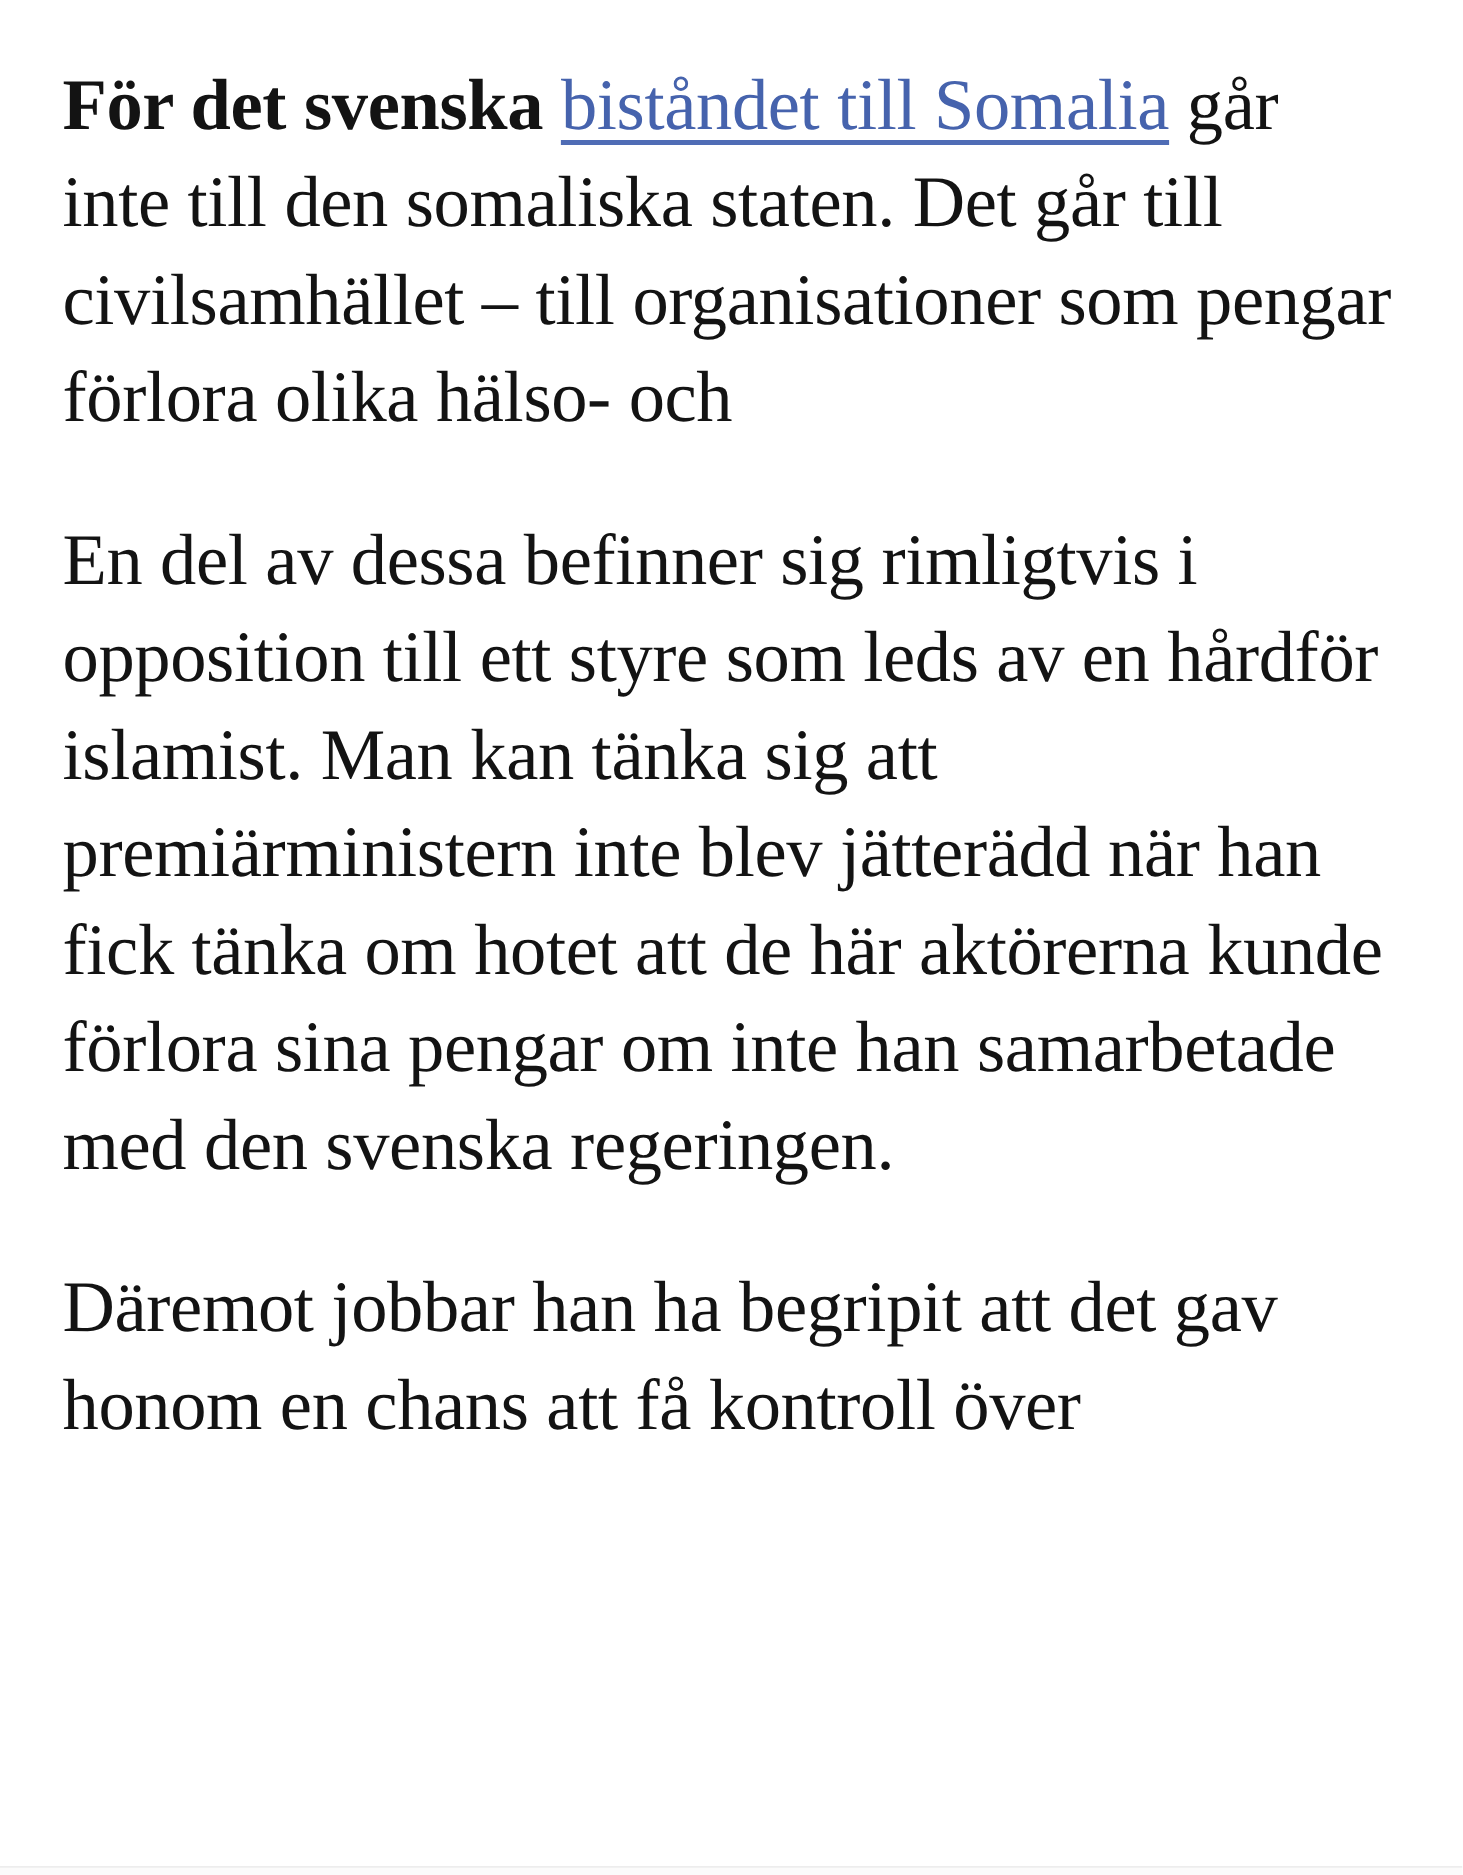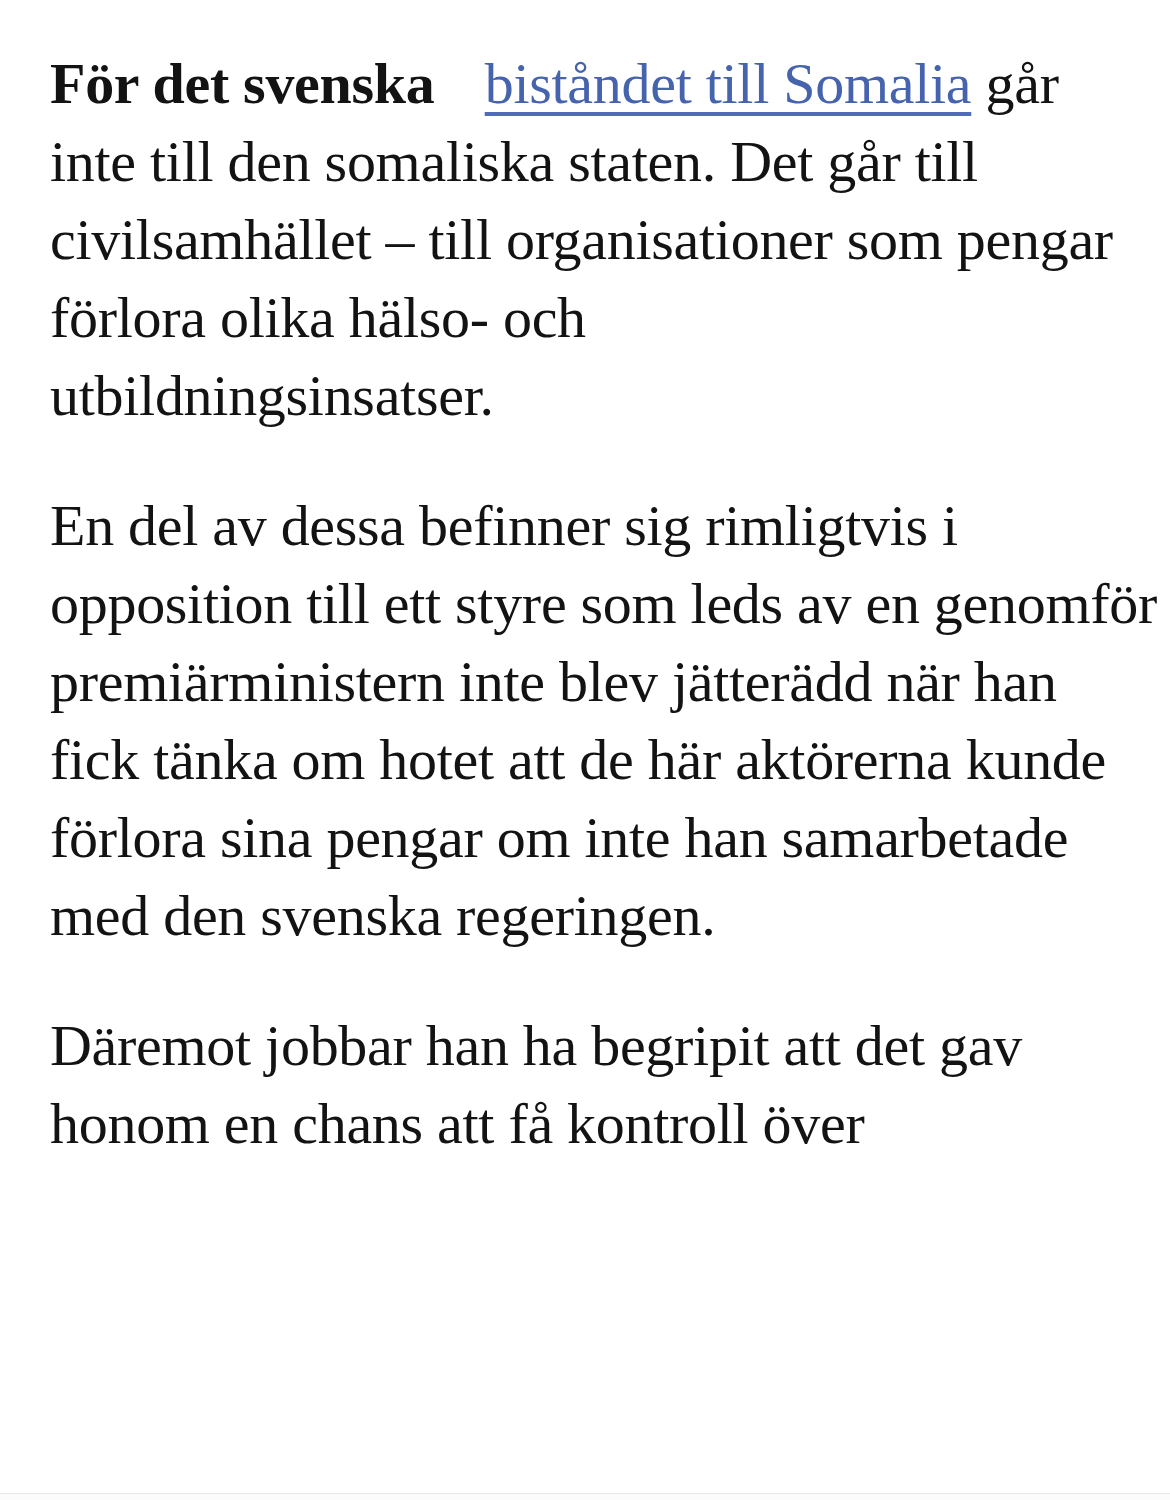--- a/index.html
+++ b/index.html
@@ -34,21 +34,20 @@
   .run-bold {
     font-weight: 700;
   }
   a.run-link {
     color: #4663ad;
     text-decoration: underline;
     text-decoration-color: #4f6cb5;
     text-decoration-thickness: 4px;
     text-underline-offset: 9px;
     cursor: pointer;
-    margin-left: 36px;
   }
   .bottom-bar {
     position: absolute;
     left: 0;
     right: 0;
     bottom: 0;
     height: 6px;
     background: #fbfbfb;
     border-top: 1px solid #e7e7e7;
   }
@@ -56,25 +55,25 @@
 </head>
 <body>
 
 <main class="article">
   <div id="paragraphs">
       <div class="para">
         <div class="line"><span class="run-bold">För det svenska </span><a class="run-link">biståndet till Somalia</a><span class="run-plain"> går</span></div>
         <div class="line"><span class="run-plain">inte till den somaliska staten. Det går till</span></div>
         <div class="line"><span class="run-plain">civilsamhället – till organisationer som pengar</span></div>
         <div class="line"><span class="run-plain">förlora olika hälso- och</span></div>
-        <div class="line"><span class="run-plain">utbildningsinsatser.</span></div>
       </div>
       <div class="para">
         <div class="line"><span class="run-plain">En del av dessa befinner sig rimligtvis i</span></div>
-        <div class="line"><span class="run-plain">opposition till ett styre som leds av en genomför</span></div>
+        <div class="line"><span class="run-plain">opposition till ett styre som leds av en hårdför</span></div>
+        <div class="line"><span class="run-plain">islamist. Man kan tänka sig att</span></div>
         <div class="line"><span class="run-plain">premiärministern inte blev jätterädd när han</span></div>
         <div class="line"><span class="run-plain">fick tänka om hotet att de här aktörerna kunde</span></div>
         <div class="line"><span class="run-plain">förlora sina pengar om inte han samarbetade</span></div>
         <div class="line"><span class="run-plain">med den svenska regeringen.</span></div>
       </div>
       <div class="para">
         <div class="line"><span class="run-plain">Däremot jobbar han ha begripit att det gav</span></div>
         <div class="line"><span class="run-plain">honom en chans att få kontroll över</span></div>
       </div>
     </div>

